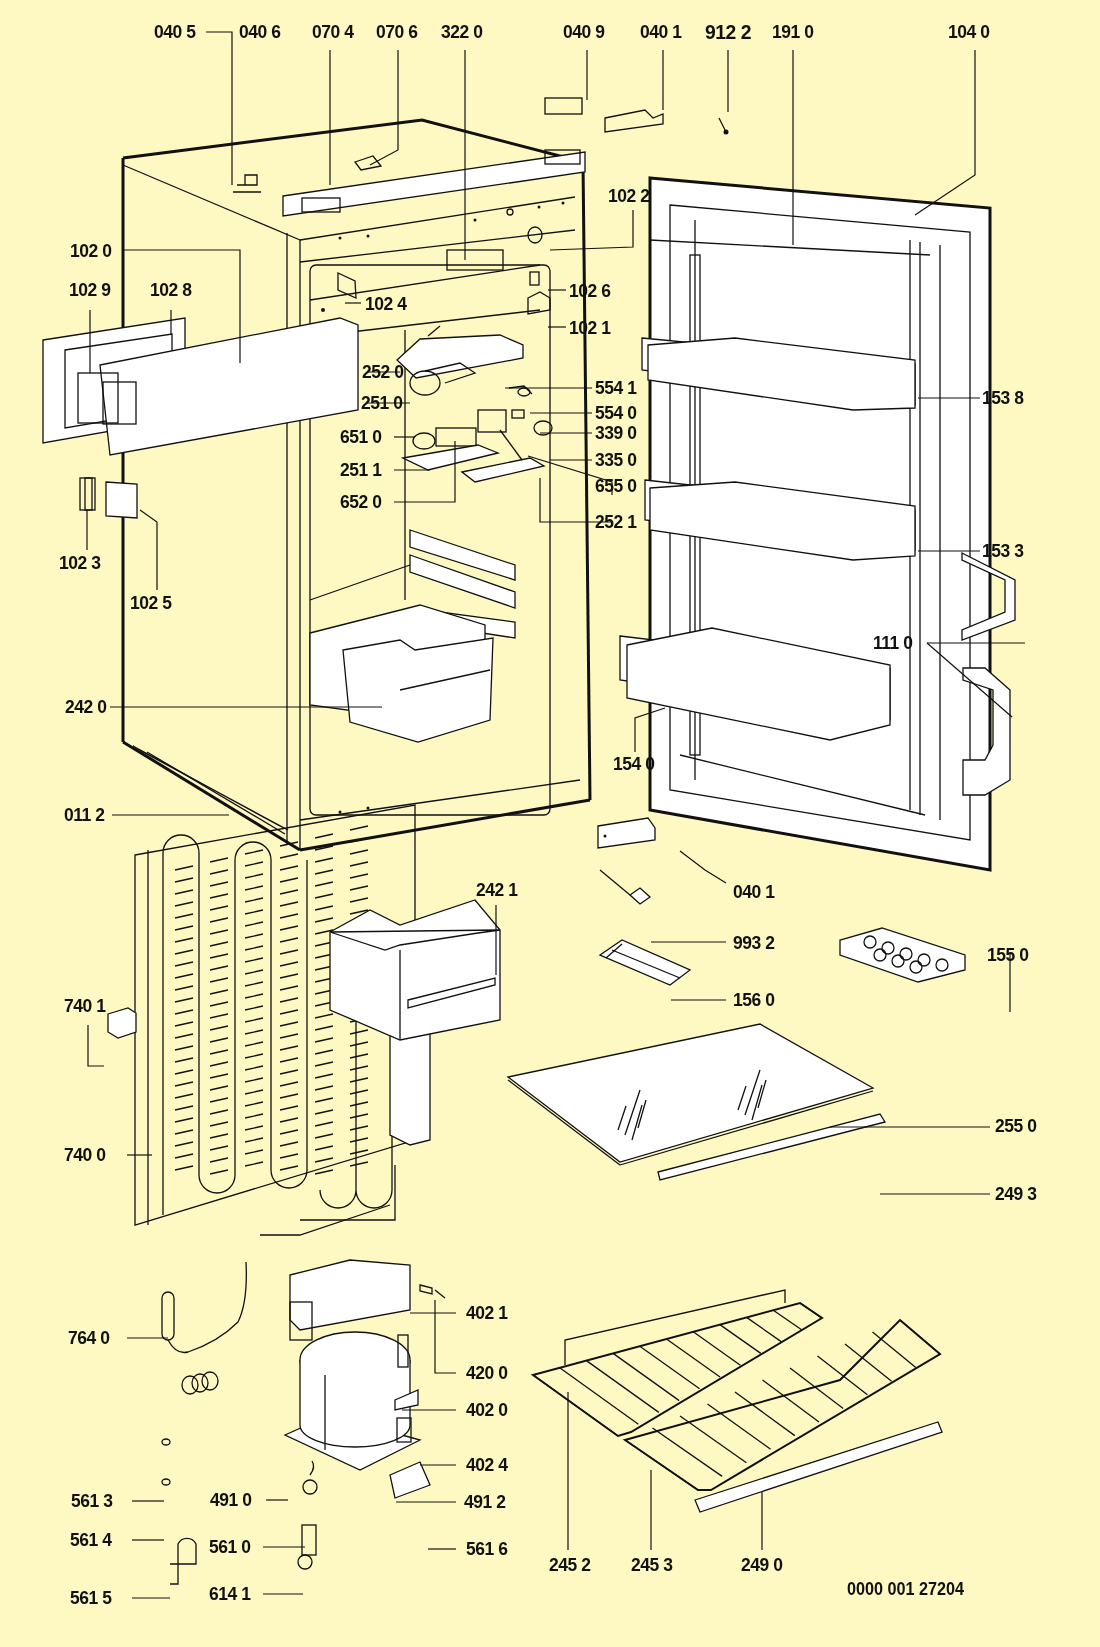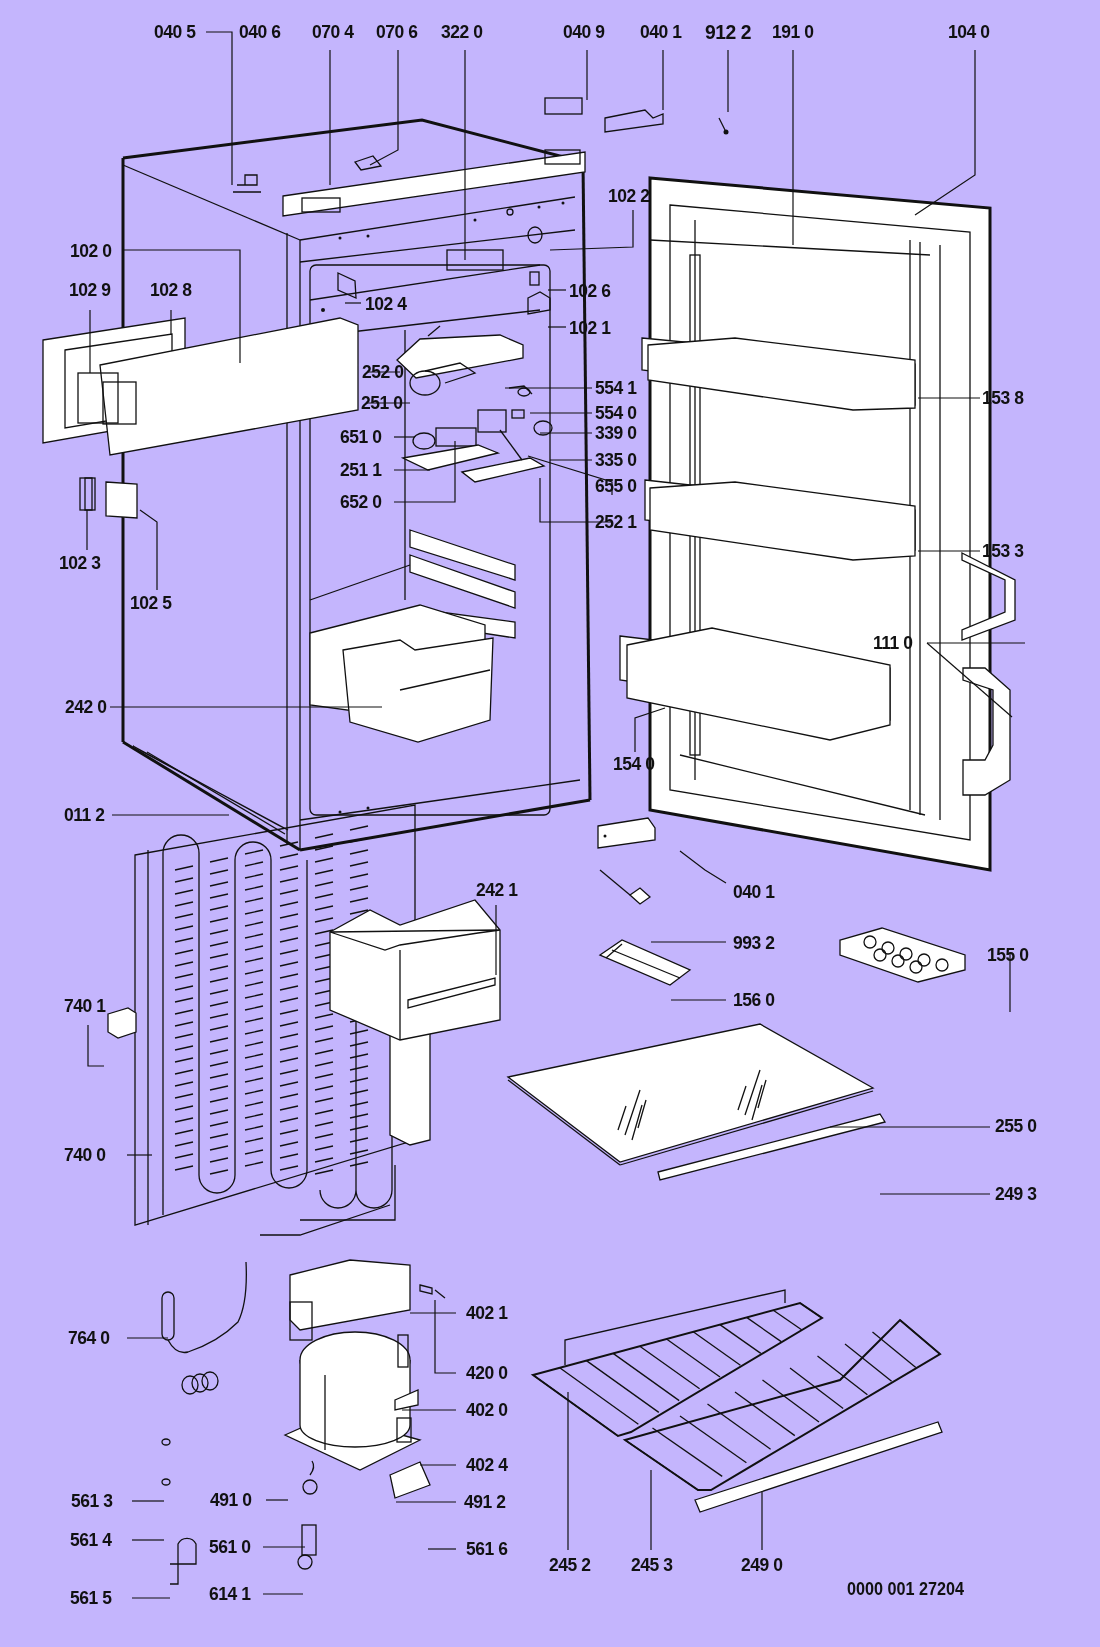--- a/index.html
+++ b/index.html
@@ -1,16 +1,16 @@
 <!DOCTYPE html>
 <html><head>
 <meta charset="utf-8">
 <style>
   html,body{margin:0;padding:0;background:#ffffff;}
-  #canvas{position:relative;width:1100px;height:1647px;background:#c4b5fd;overflow:hidden;}
+  #canvas{position:relative;width:1100px;height:1647px;background:#fef9c3;overflow:hidden;}
   svg#art{position:absolute;left:0;top:0;width:1100px;height:1647px;}
   .lbl{position:absolute;font-family:"Liberation Sans",sans-serif;font-size:19px;font-weight:bold;color:#111;white-space:nowrap;line-height:1;letter-spacing:-0.5px;transform:scaleX(0.92);transform-origin:left top;}
   .docid{position:absolute;font-family:"Liberation Sans",sans-serif;font-size:18px;font-weight:bold;color:#111;white-space:nowrap;transform:scaleX(0.9);transform-origin:left top;}
   .art path,.art line,.art rect,.art polyline,.art polygon,.art ellipse,.art circle{fill:none;stroke:#111;stroke-width:1.3;}
   .art .thick{stroke-width:3;}
   .art .med{stroke-width:2;}
   .art .lead{stroke-width:1.2;}
   .art .fillw{fill:#fff;}
   .art .dot{fill:#111;stroke:none;}
 </style>

